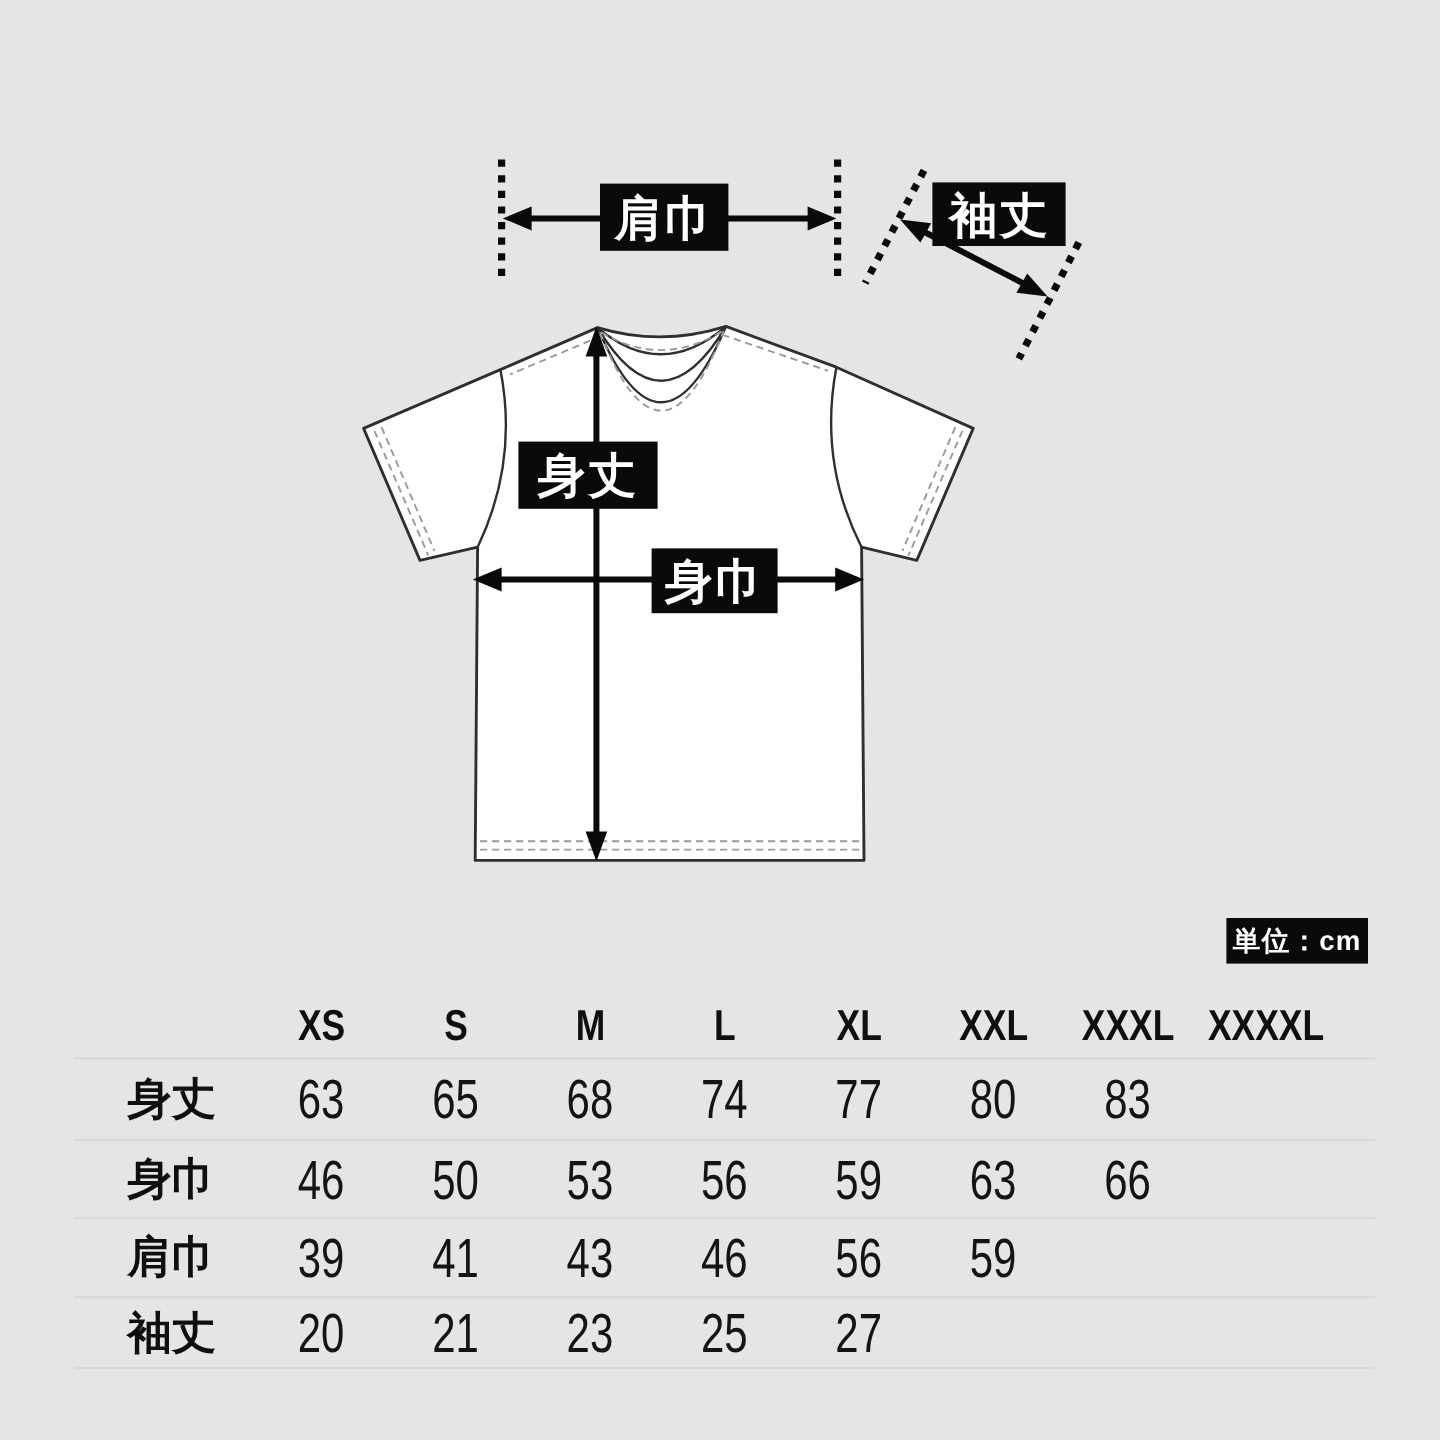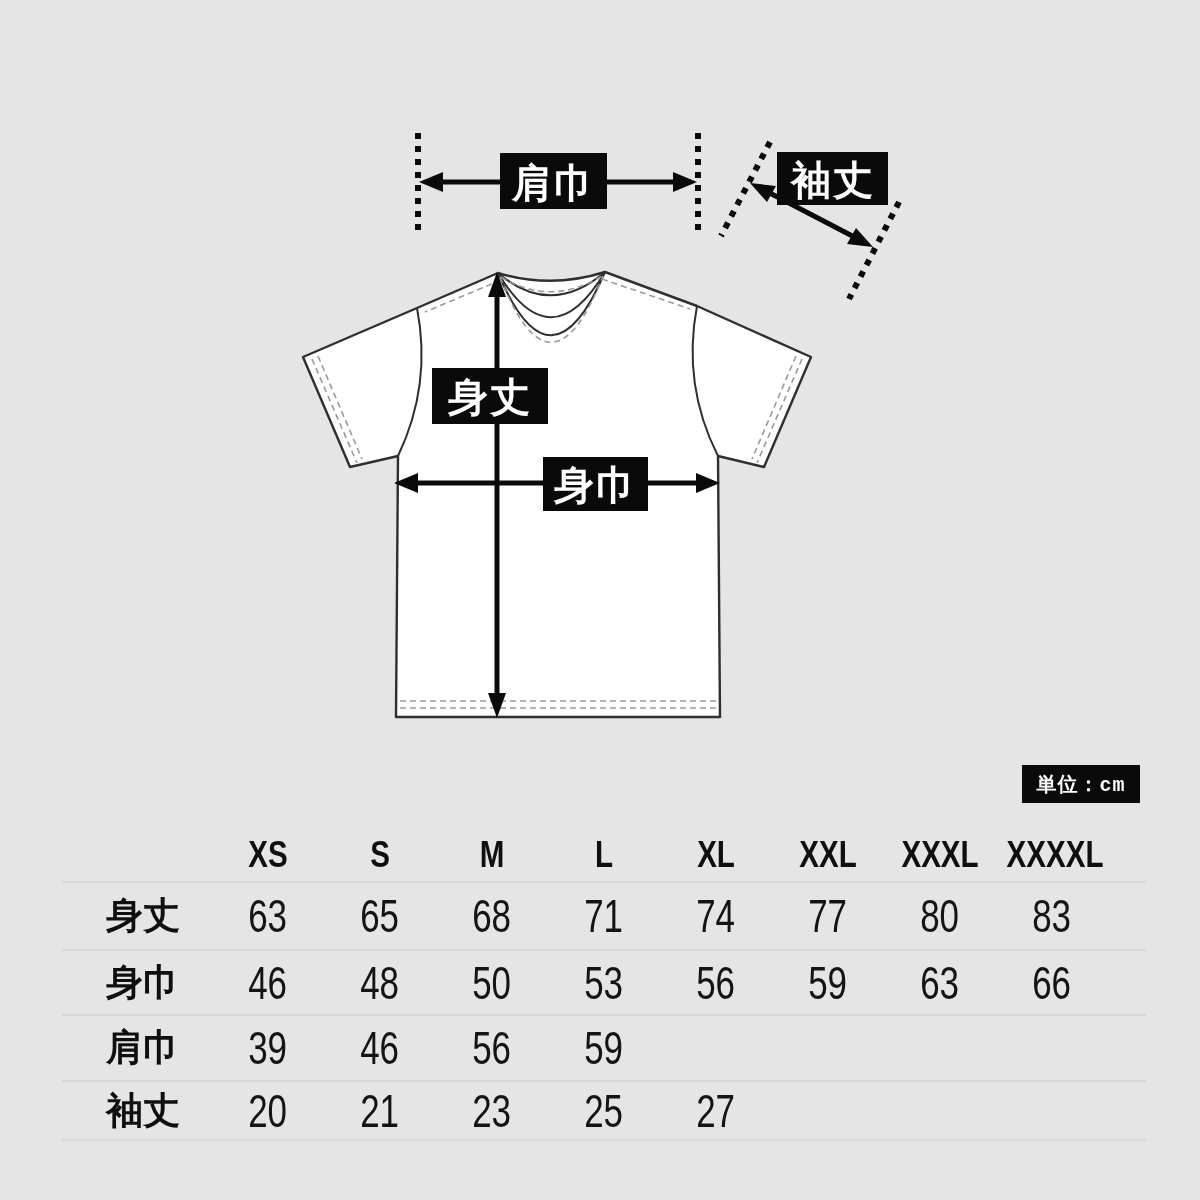--- a/index.html
+++ b/index.html
@@ -6,21 +6,21 @@
   .canvas{
     position:relative;width:1200px;height:1200px;background:#e5e5e5;overflow:hidden;
     font-family:"Liberation Sans","DejaVu Sans",sans-serif;color:#111;
   }
   .diagram-svg{position:absolute;left:0;top:0;}
 
   
   .unit-badge{
     position:absolute;left:1022px;top:765px;width:118px;height:38px;
     background:#0a0a0a;color:#fff;display:flex;align-items:center;justify-content:center;
-    font-size:20px;font-weight:700;letter-spacing:1px;font-family:Liberation Mono, monospace;
+    font-size:23px;font-weight:700;letter-spacing:1px;
   }
 
   
   .size-table{position:absolute;left:62px;top:828px;width:1084px;}
   .t-row{
     display:grid;grid-template-columns:150px repeat(8,112px);
     align-items:center;border-bottom:2px solid #d9d9d9;box-sizing:border-box;
   }
   .t-row.header{height:55px;}
   .t-row.r1{height:68px;}
@@ -124,42 +124,42 @@
       <div class="t-cell"><span class="hdr">XXL</span></div>
       <div class="t-cell"><span class="hdr">XXXL</span></div>
       <div class="t-cell"><span class="hdr">XXXXL</span></div>
     </div>
 
     <div class="t-row r1">
       <div class="t-cell label">身丈</div>
       <div class="t-cell"><span class="num">63</span></div>
       <div class="t-cell"><span class="num">65</span></div>
       <div class="t-cell"><span class="num">68</span></div>
-      <div class="t-cell"><span class="num">71</span></div>
       <div class="t-cell"><span class="num">74</span></div>
       <div class="t-cell"><span class="num">77</span></div>
       <div class="t-cell"><span class="num">80</span></div>
       <div class="t-cell"><span class="num">83</span></div>
     </div>
 
     <div class="t-row r2">
       <div class="t-cell label">身巾</div>
       <div class="t-cell"><span class="num">46</span></div>
-      <div class="t-cell"><span class="num">48</span></div>
       <div class="t-cell"><span class="num">50</span></div>
       <div class="t-cell"><span class="num">53</span></div>
       <div class="t-cell"><span class="num">56</span></div>
       <div class="t-cell"><span class="num">59</span></div>
       <div class="t-cell"><span class="num">63</span></div>
       <div class="t-cell"><span class="num">66</span></div>
     </div>
 
     <div class="t-row r3">
       <div class="t-cell label">肩巾</div>
       <div class="t-cell"><span class="num">39</span></div>
+      <div class="t-cell"><span class="num">41</span></div>
+      <div class="t-cell"><span class="num">43</span></div>
       <div class="t-cell"><span class="num">46</span></div>
       <div class="t-cell"><span class="num">56</span></div>
       <div class="t-cell"><span class="num">59</span></div>
     </div>
 
     <div class="t-row r4">
       <div class="t-cell label">袖丈</div>
       <div class="t-cell"><span class="num">20</span></div>
       <div class="t-cell"><span class="num">21</span></div>
       <div class="t-cell"><span class="num">23</span></div>

